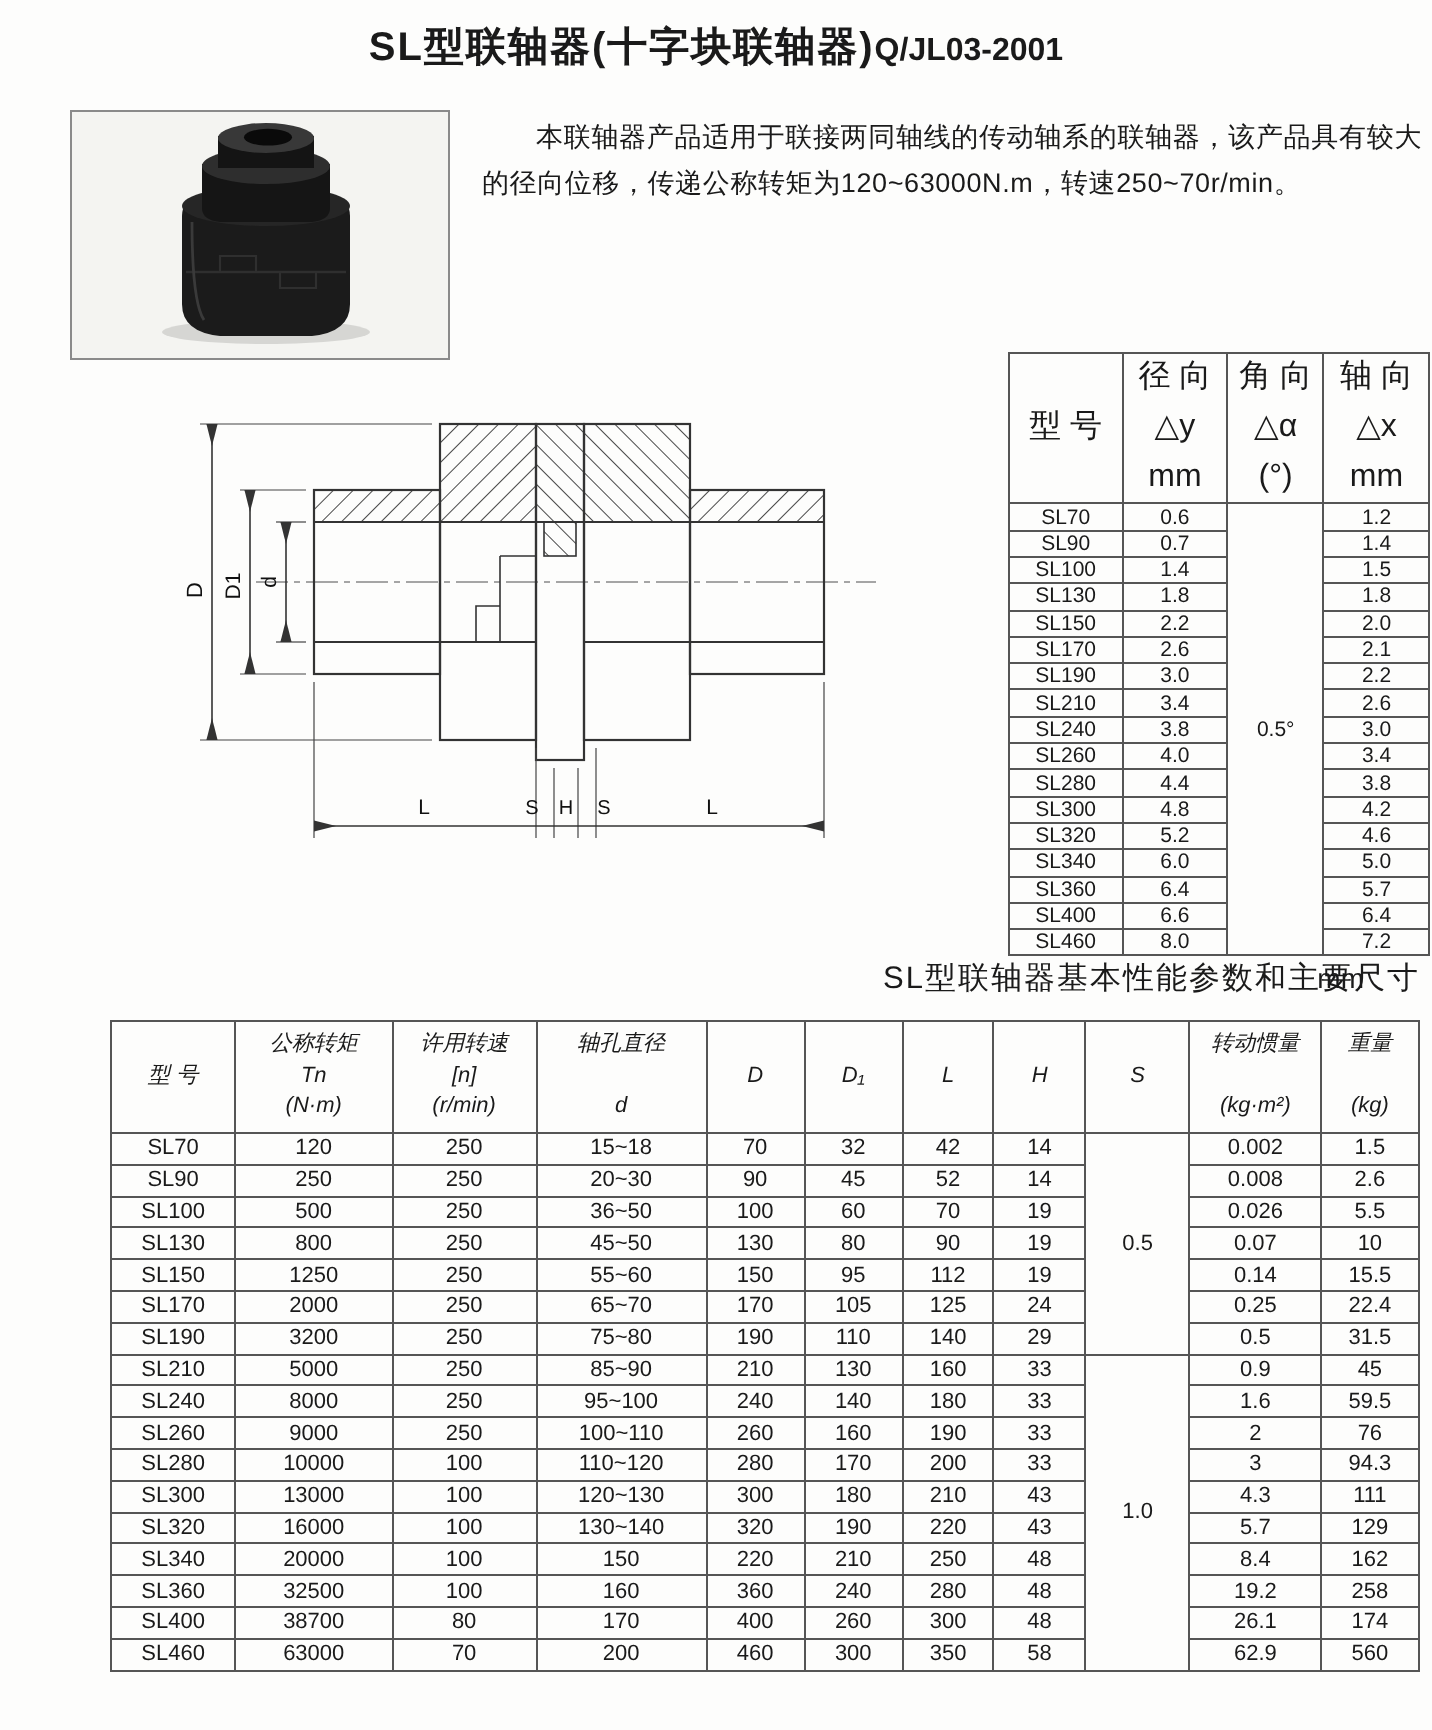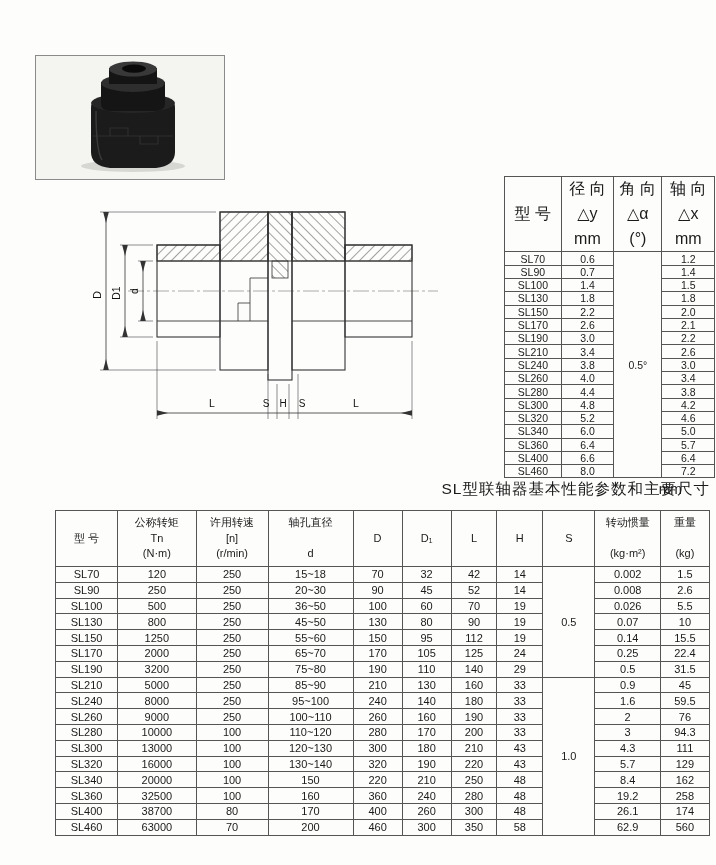--- a/index.html
+++ b/index.html
@@ -23,29 +23,32 @@
   .dev-table { position:absolute; left:504px; top:176px; width:211px; font-size:10.5px; border:1.5px solid #333; }
   .dev-table th { height:62px; font-size:16px; }
   .dev-table th div { line-height:1.55; }
   .dev-table td { height:13.3px; padding:0 2px; font-size:10.5px; }
 
   .main-title-row { position:absolute; left:55px; top:479px; width:655px; height:26px; }
   .main-title { position:absolute; left:0; width:100%; text-align:right; font-size:15.5px; letter-spacing:1px; }
   .main-unit { position:absolute; right:28px; top:2px; font-size:14px; }
 
   .main-table { position:absolute; left:55px; top:510px; width:655px; font-size:11px; border:1.5px solid #333; }
-  .main-table th { height:56px; font-size:11px; }
+  .main-table th { height:56px; font-size:11px;font-style:italic; }
   .main-table th div { line-height:1.45; }
   .main-table td { height:15.8px; padding:0 2px; }
 </style>
 </head>
 <body>
 
 <div class="page">
 
+  <div class="doc-title">
+    <span class="cn">SL型联轴器(十字块联轴器)</span><span class="code">Q/JL03-2001</span>
+  </div>
 
   <div class="photo-box">
     <svg width="188" height="123" viewBox="0 0 188 123">
       <ellipse cx="97" cy="110" rx="52" ry="6" fill="#000" opacity="0.12"></ellipse>
 
       <path d="M55,52 Q55,44 63,44 L131,44 Q139,44 139,52 L139,96 Q139,110 120,112 L74,112 Q55,110 55,96 Z" fill="#1b1b1b"></path>
       <ellipse cx="97" cy="47" rx="42" ry="10" fill="#262626"></ellipse>
 
       <path d="M65,26 L129,26 L129,48 Q129,54 120,55 L74,55 Q65,54 65,48 Z" fill="#151515"></path>
       <ellipse cx="97" cy="27" rx="32" ry="9" fill="#2e2e2e"></ellipse>
@@ -54,20 +57,21 @@
       <ellipse cx="97" cy="13" rx="24" ry="7.5" fill="#383838"></ellipse>
       <ellipse cx="98" cy="12.6" rx="12" ry="4.2" fill="#0a0a0a"></ellipse>
 
       <line x1="57" y1="80" x2="137" y2="80" stroke="#2f2f2f" stroke-width="1.2"></line>
       <path d="M74,80 L74,72 L92,72 L92,80" fill="none" stroke="#2f2f2f" stroke-width="1.1"></path>
       <path d="M104,80 L104,88 L122,88 L122,80" fill="none" stroke="#2f2f2f" stroke-width="1.1"></path>
       <path d="M60,55 Q60,95 66,104" stroke="#3a3a3a" stroke-width="1.4" fill="none"></path>
     </svg>
   </div>
 
+  <p class="description">本联轴器产品适用于联接两同轴线的传动轴系的联轴器，该产品具有较大的径向位移，传递公称转矩为120~63000N.m，转速250~70r/min。</p>
 
   <div class="drawing">
     <svg width="410" height="264" viewBox="0 0 410 264">
       <defs>
         <pattern id="h1" width="7" height="7" patternUnits="userSpaceOnUse" patternTransform="rotate(45)">
           <line x1="0" y1="0" x2="0" y2="7" stroke="#333" stroke-width="0.9"></line>
         </pattern>
         <pattern id="h2" width="7" height="7" patternUnits="userSpaceOnUse" patternTransform="rotate(-45)">
           <line x1="0" y1="0" x2="0" y2="7" stroke="#333" stroke-width="0.9"></line>
         </pattern>

